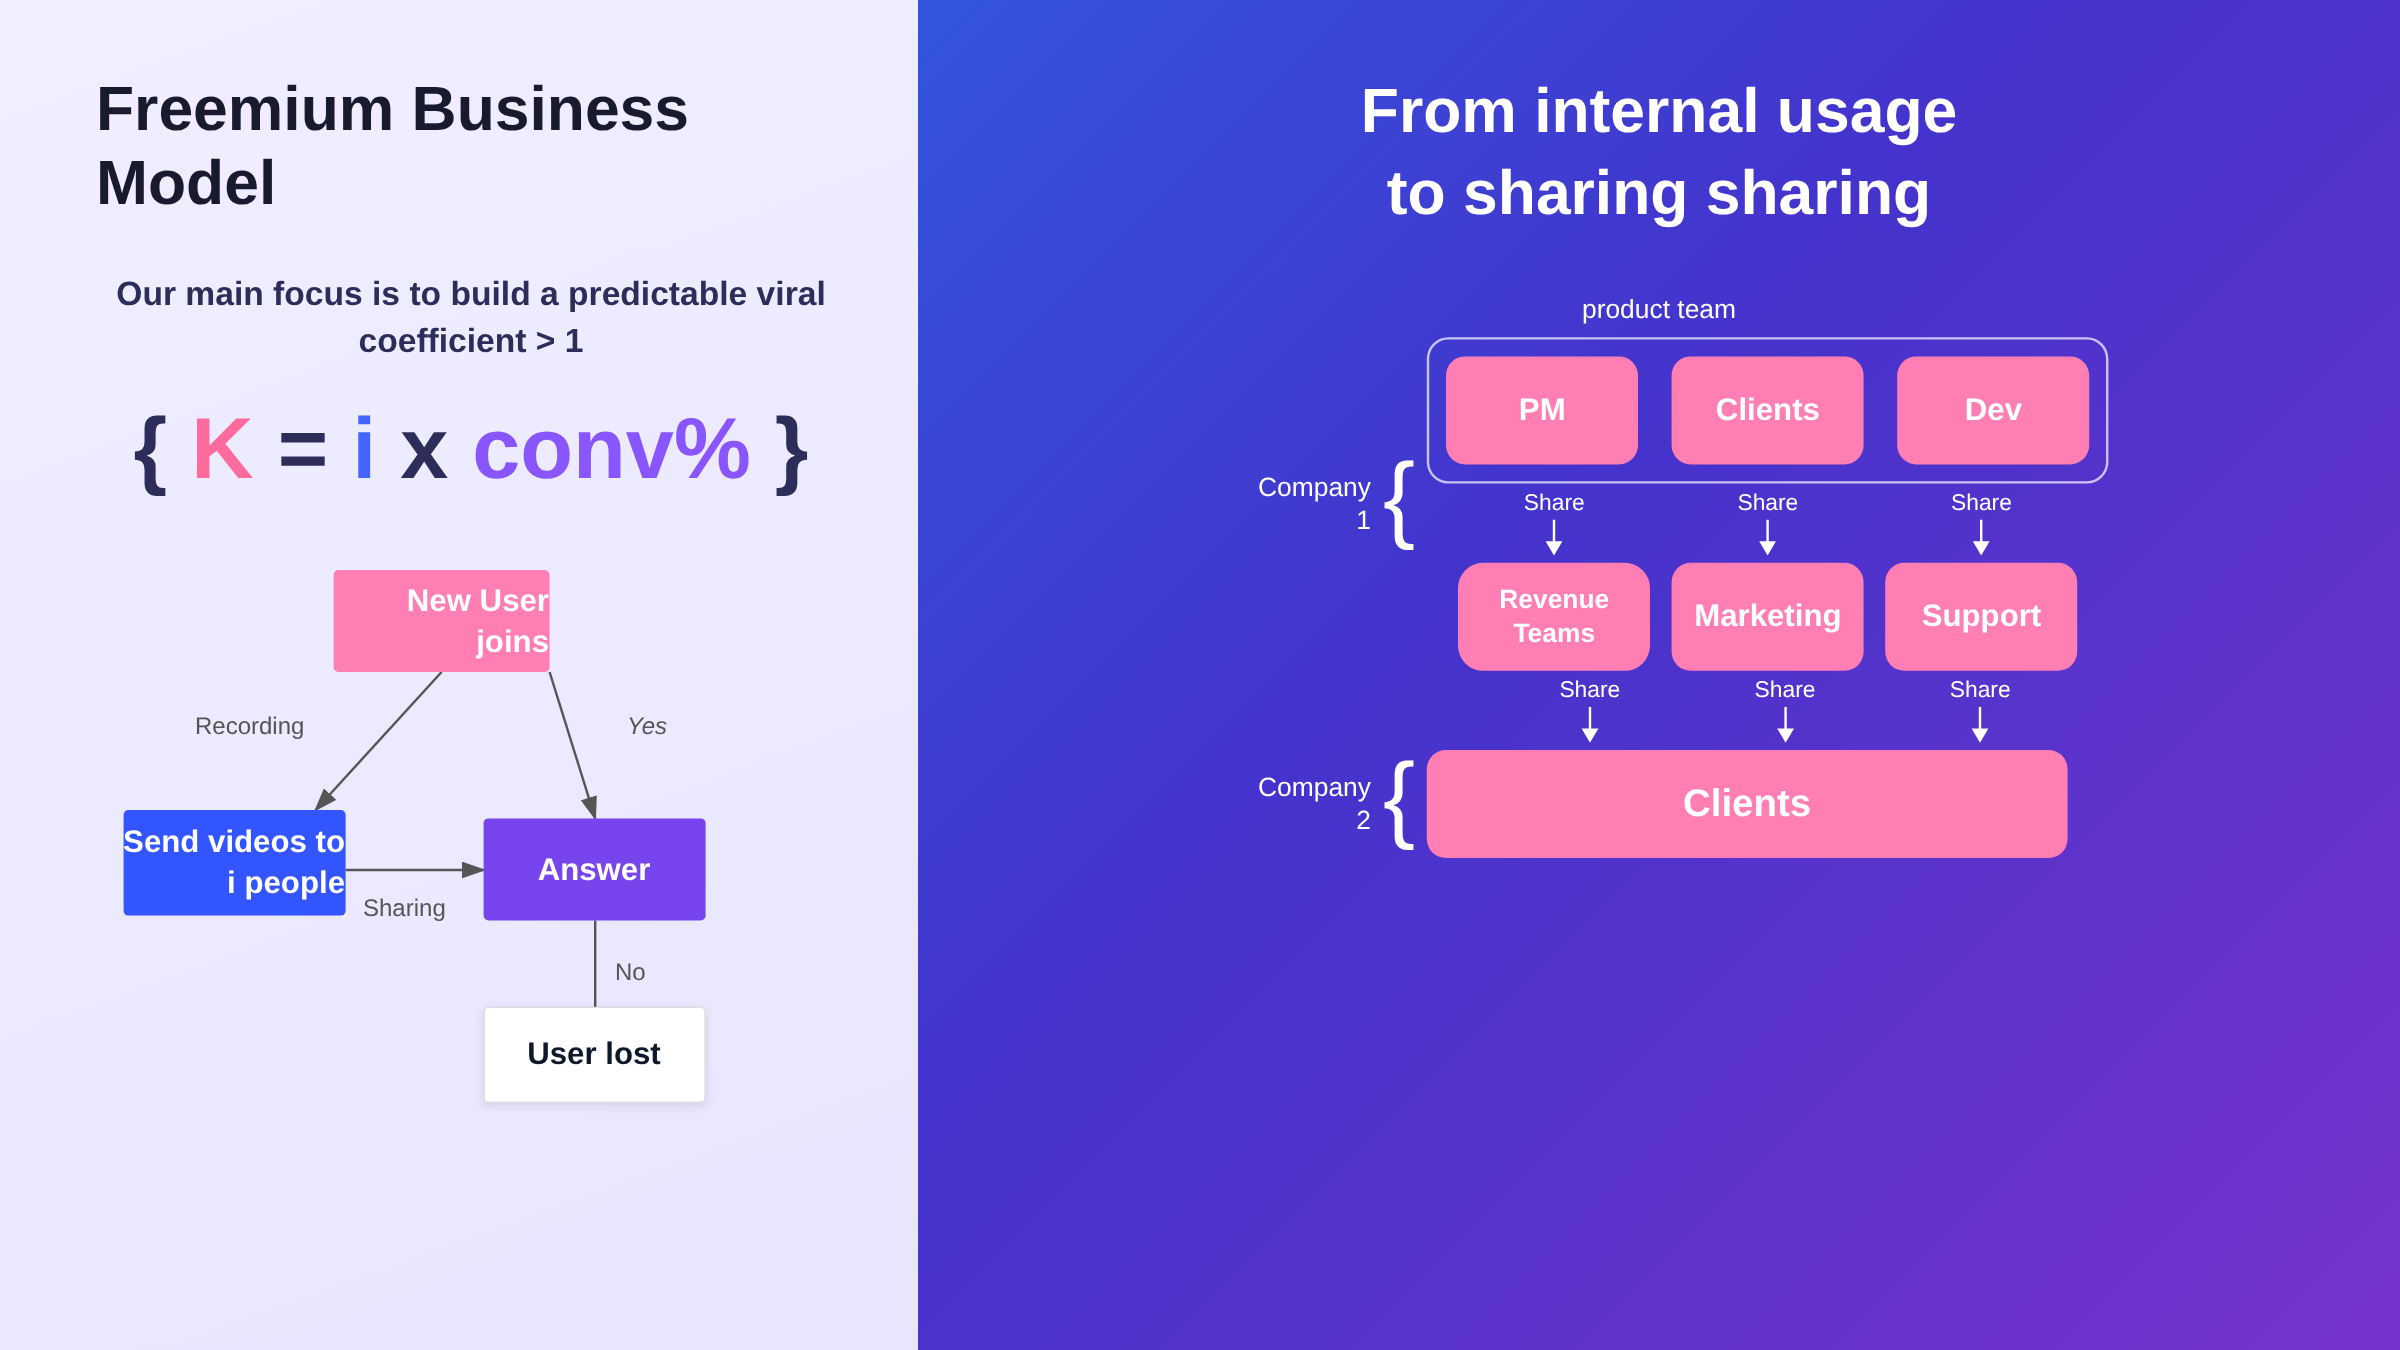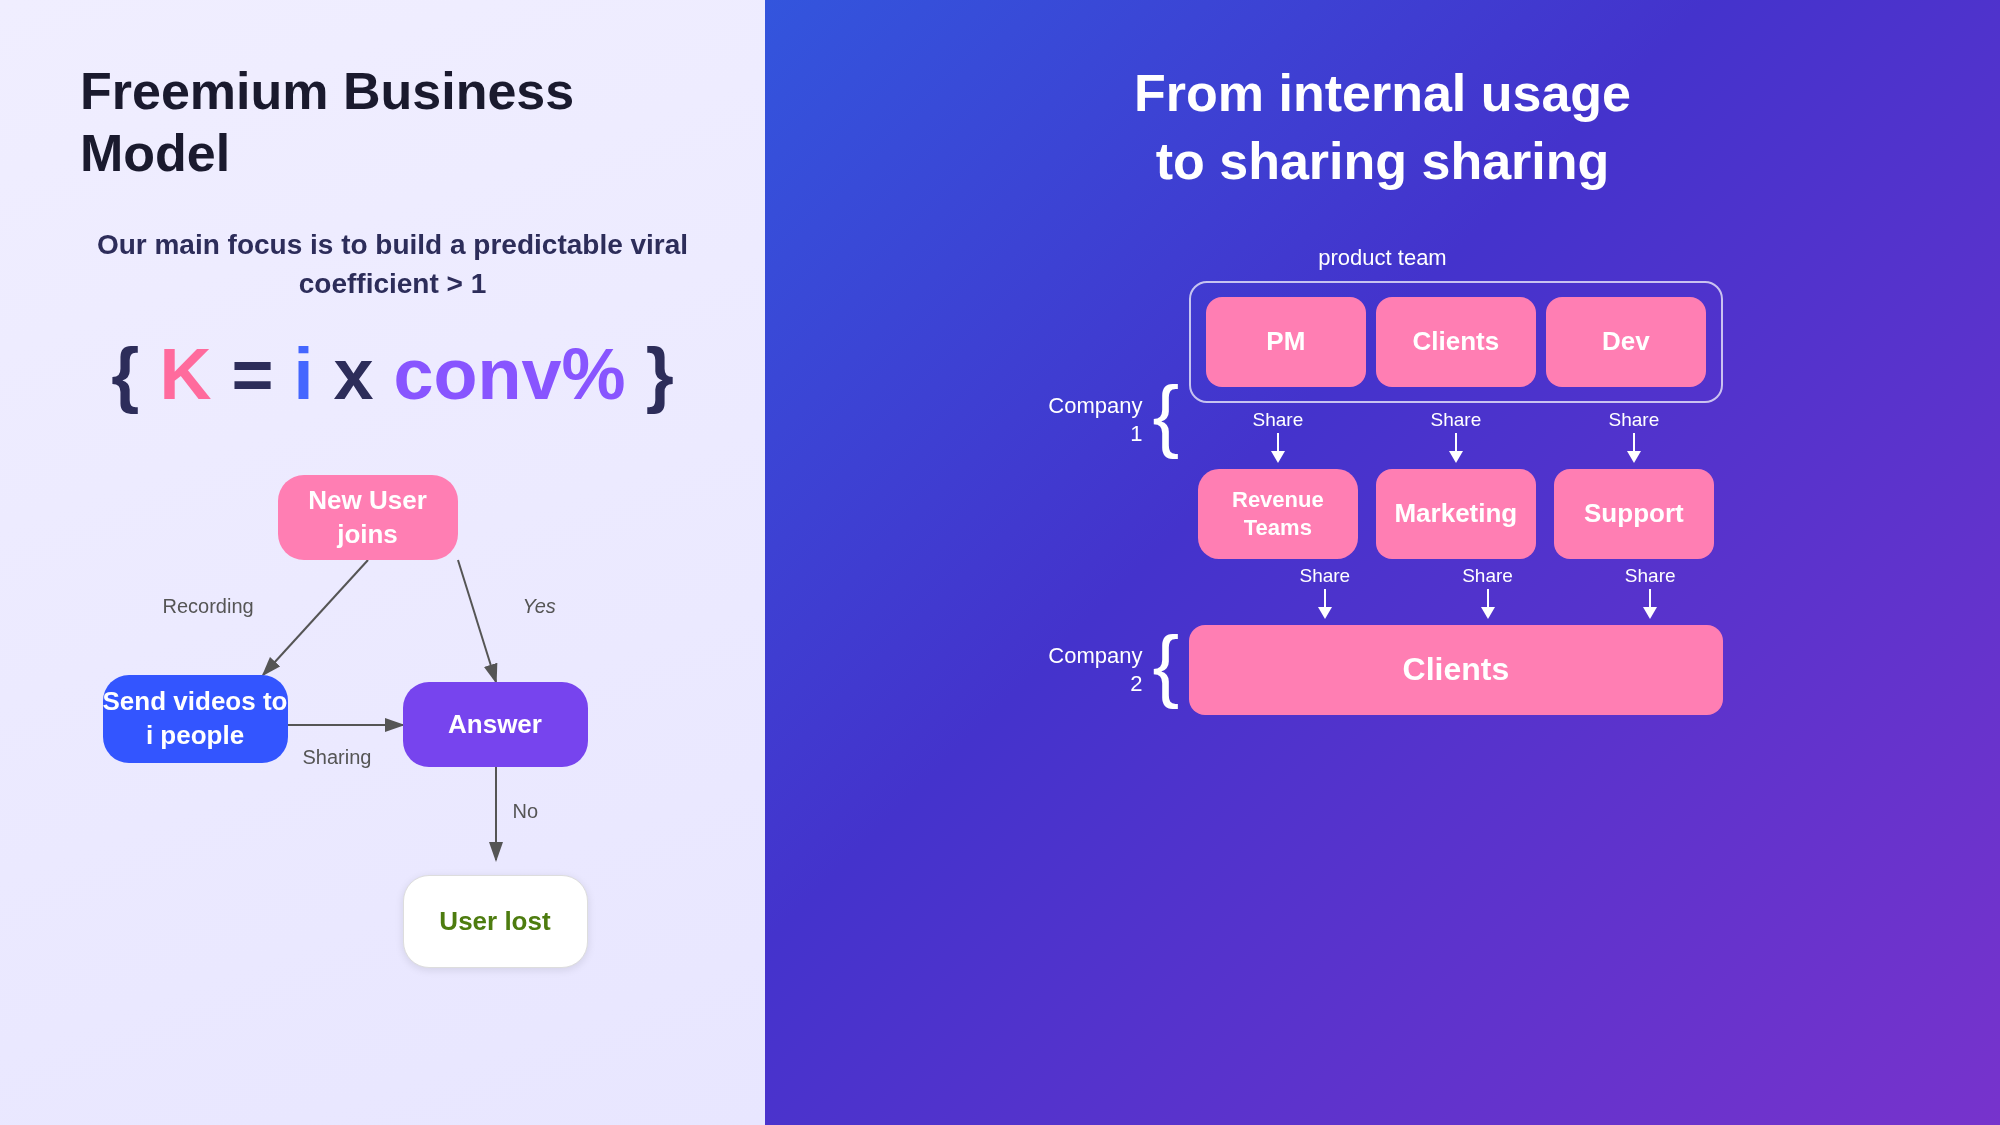--- a/index.html
+++ b/index.html
@@ -55,25 +55,25 @@
     
     .flowchart {
       position: relative;
       width: 620px;
       height: 500px;
       margin: 0 auto;
     }
 
     .flow-node {
       position: absolute;
-      border-radius: 26px;
+      border-radius: 4px;
       display: flex;
       align-items: center;
       justify-content: center;
-      text-align: center;
+      text-align: right;
       font-weight: 700;
       font-size: 26px;
       color: white;
       line-height: 1.3;
     }
 
     .node-new-user {
       background: #ff7eb3;
       width: 180px;
       height: 85px;
@@ -93,24 +93,24 @@
       background: #7744ee;
       width: 185px;
       height: 85px;
       top: 207px;
       left: 320px;
     }
 
     .node-user-lost {
       background: white;
       width: 185px;
-      height: 93px;
-      top: 400px;
+      height: 80px;
+      top: 364px;
       left: 320px;
-      color: #4d7c0f;
+      color: #0f172a;
       border: 1px solid #ddd;
       box-shadow: 0 2px 8px rgba(0,0,0,0.1);
     }
 
     
     .flow-label {
       position: absolute;
       font-size: 20px;
       color: #555;
       font-weight: 400;
@@ -226,21 +226,21 @@
 
     <div style="text-align: center; color: white; font-size: 22px; margin-bottom: 10px;">product team</div>
 
     <div style="display: flex; align-items: center; gap: 10px;">
       <div style="min-width: 100px; text-align: right; color: white; font-size: 22px; white-space: pre-line; line-height: 1.3;">Company
 1</div>
       <div style="font-size: 80px; color: white; font-weight: 100; line-height: 1; margin-top: -10px;">{</div>
       <div style="flex: 1;">
 
         <div style="border: 2.5px solid rgba(255,255,255,0.7); border-radius: 18px; padding: 14px 14px 14px 14px; margin-bottom: 0;">
-          <div style="display: flex; gap: 10px; justify-content: center;">
+          <div style="display: flex; gap: 28px; justify-content: center;">
             <div class="org-box org-box-sm">
                 <span>PM</span>
               </div>
             <div class="org-box org-box-sm">
                 <span>Clients</span>
               </div>
             <div class="org-box org-box-sm">
                 <span>Dev</span>
               </div>
           </div>

